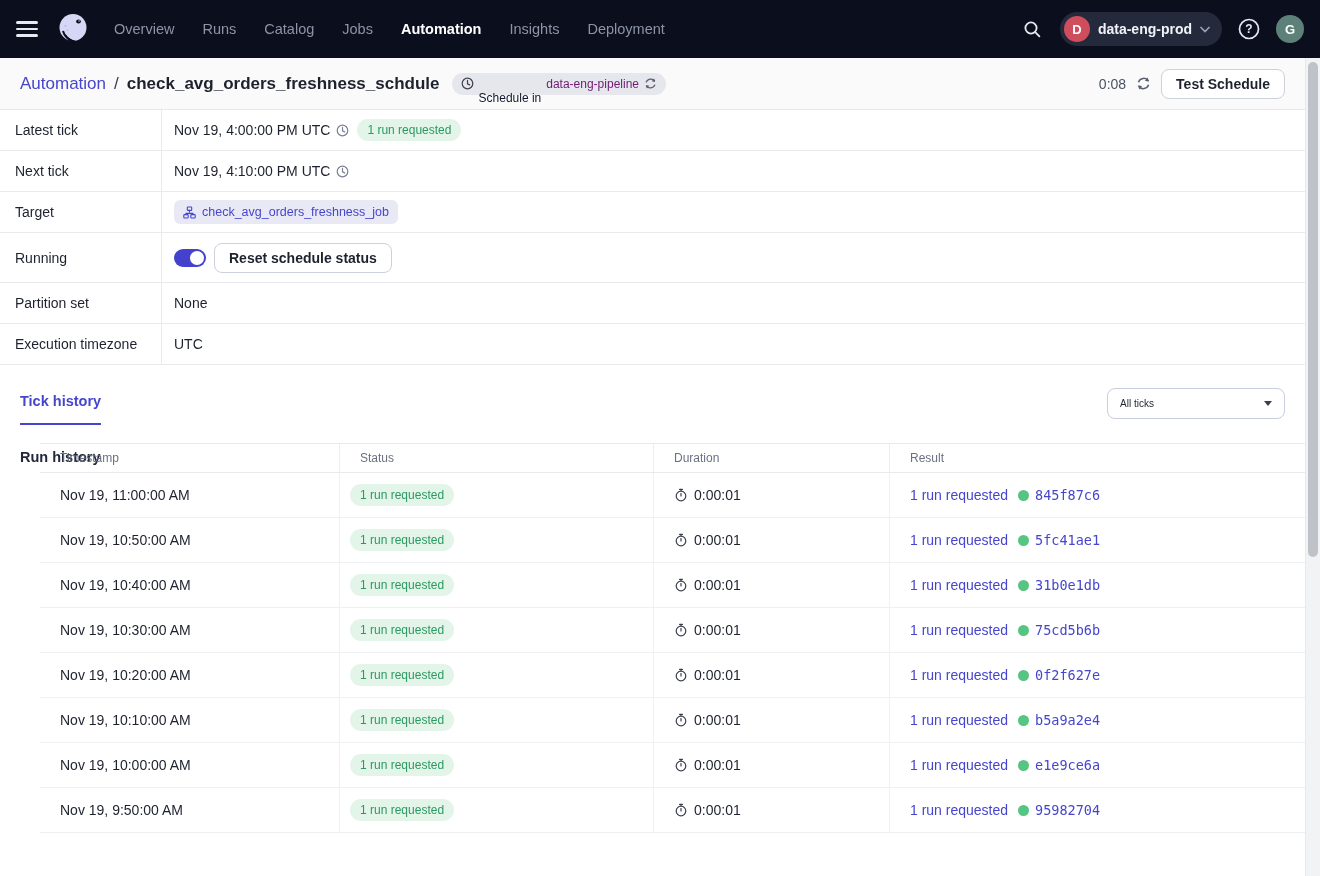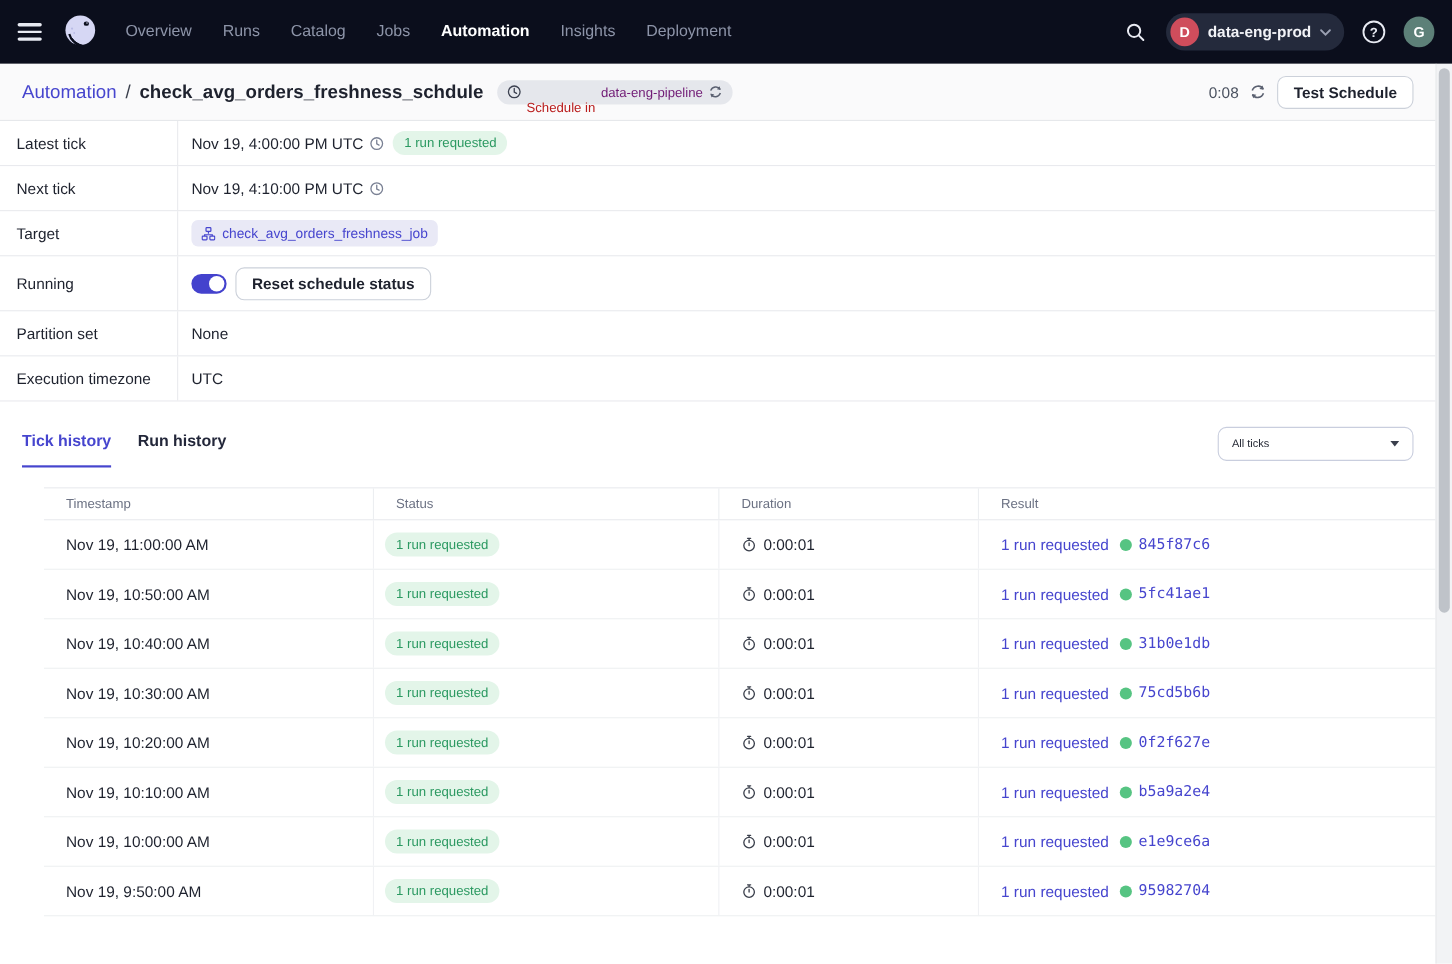--- a/index.html
+++ b/index.html
@@ -22,41 +22,41 @@
   .deploy-name { color:#f2f3f7; font-size:14px; font-weight:600; }
   .avatar { width:28px; height:28px; border-radius:50%; background:#5d8078; color:#fff; font-size:13px; font-weight:600; display:flex; align-items:center; justify-content:center; cursor:pointer; }
 
   
   .page-wrap { width:1305px; }
   .page-header { height:52px; background:#fafafb; border-bottom:1px solid #e6e8eb; display:flex; align-items:center; padding:0 20px; }
   .crumb-link { color:#4645ce; font-size:17px; cursor:pointer; }
   .crumb-sep { color:#3a3f4c; font-size:17px; margin:0 8px; }
   .page-title { color:#1e222e; font-size:17px; font-weight:600; }
   .sched-badge { margin-left:12px; height:22px; background:#e5e7ec; border-radius:11px; display:flex; align-items:center; gap:5px; padding:0 9px; }
-  .sched-badge .txt { font-size:12px; color:#b91c1c;margin-top:28px; }
+  .sched-badge .txt { font-size:12px; color:#0f172a;margin-top:28px; }
   .sched-badge .lnk { font-size:12px; color:#701a75; cursor:pointer; }
   .header-right { margin-left:auto; display:flex; align-items:center; gap:10px; }
   .countdown { font-size:14px; color:#4b5260; }
   .btn { background:#fff; border:1px solid #ccd1da; border-radius:8px; height:30px; padding:0 14px; font-size:14px; font-weight:600; color:#1e222e; cursor:pointer; font-family:inherit; }
 
   
   .detail-row { display:flex; border-bottom:1px solid #e9eaee; align-items:center; min-height:41px; }
   .detail-row.tall { min-height:50px; }
   .detail-label { width:162px; flex:0 0 162px; border-right:1px solid #e9eaee; align-self:stretch; display:flex; align-items:center; padding-left:15px; font-size:14px; color:#1e222e; }
   .detail-value { display:flex; align-items:center; gap:8px; padding-left:12px; font-size:14px; color:#1e222e; }
   .pill-green { height:22px; background:#e3f5e9; border-radius:11px; display:flex; align-items:center; padding:0 10px; font-size:12px; color:#2b9961; }
   .pill-lav { height:24px; background:#e9e9f6; border-radius:6px; display:flex; align-items:center; gap:6px; padding:0 9px; cursor:pointer; }
   .pill-lav .lnk { font-size:12.5px; color:#4645ce; }
   .cron-pill { height:22px; background:#e5e4f6; border-radius:5px; display:flex; align-items:center; padding:0 8px; font-size:12.5px; color:#23263a; }
   .toggle { width:32px; height:18px; border-radius:9px; background:#4442cd; position:relative; cursor:pointer; flex:0 0 32px; }
   .toggle .knob { position:absolute; top:2px; right:2px; width:14px; height:14px; background:#fff; border-radius:50%; }
 
   
   .tabs-bar { display:flex; align-items:center; padding:22px 20px 0 20px; height:62px; }
-  .tabs { display:flex; gap:24px; align-self:flex-start; margin-top:6px; }
+  .tabs { display:flex; gap:24px; align-self:flex-start; margin-top:6px;flex-direction:column; }
   .tab { font-size:14.5px; font-weight:700; color:#23273a; padding-bottom:14px; border-bottom:2px solid transparent; cursor:pointer; }
   .tab.active { color:#4645ce; border-bottom-color:#4645ce; }
   .select { margin-left:auto; width:178px; height:31px; border:1px solid #c9cede; border-radius:8px; background:#fff; display:flex; align-items:center; padding:0 12px; font-size:10px; color:#1e222e; cursor:pointer; margin-bottom:8px; }
   .select .caret { margin-left:auto; width:0; height:0; border-left:4px solid transparent; border-right:4px solid transparent; border-top:5px solid #3a3f4c; }
 
   
   .tick-table { margin-top:16px;padding-left:40px; }
   .t-head, .t-row { display:grid; grid-template-columns:300px 314px 236px 1fr; }
   .t-head { border-top:1px solid #e9eaee; border-bottom:1px solid #e9eaee; height:30px; }
   .t-head > div { display:flex; align-items:center; padding-left:20px; font-size:12px; color:#6b7183; border-right:1px solid #eceef1; }

